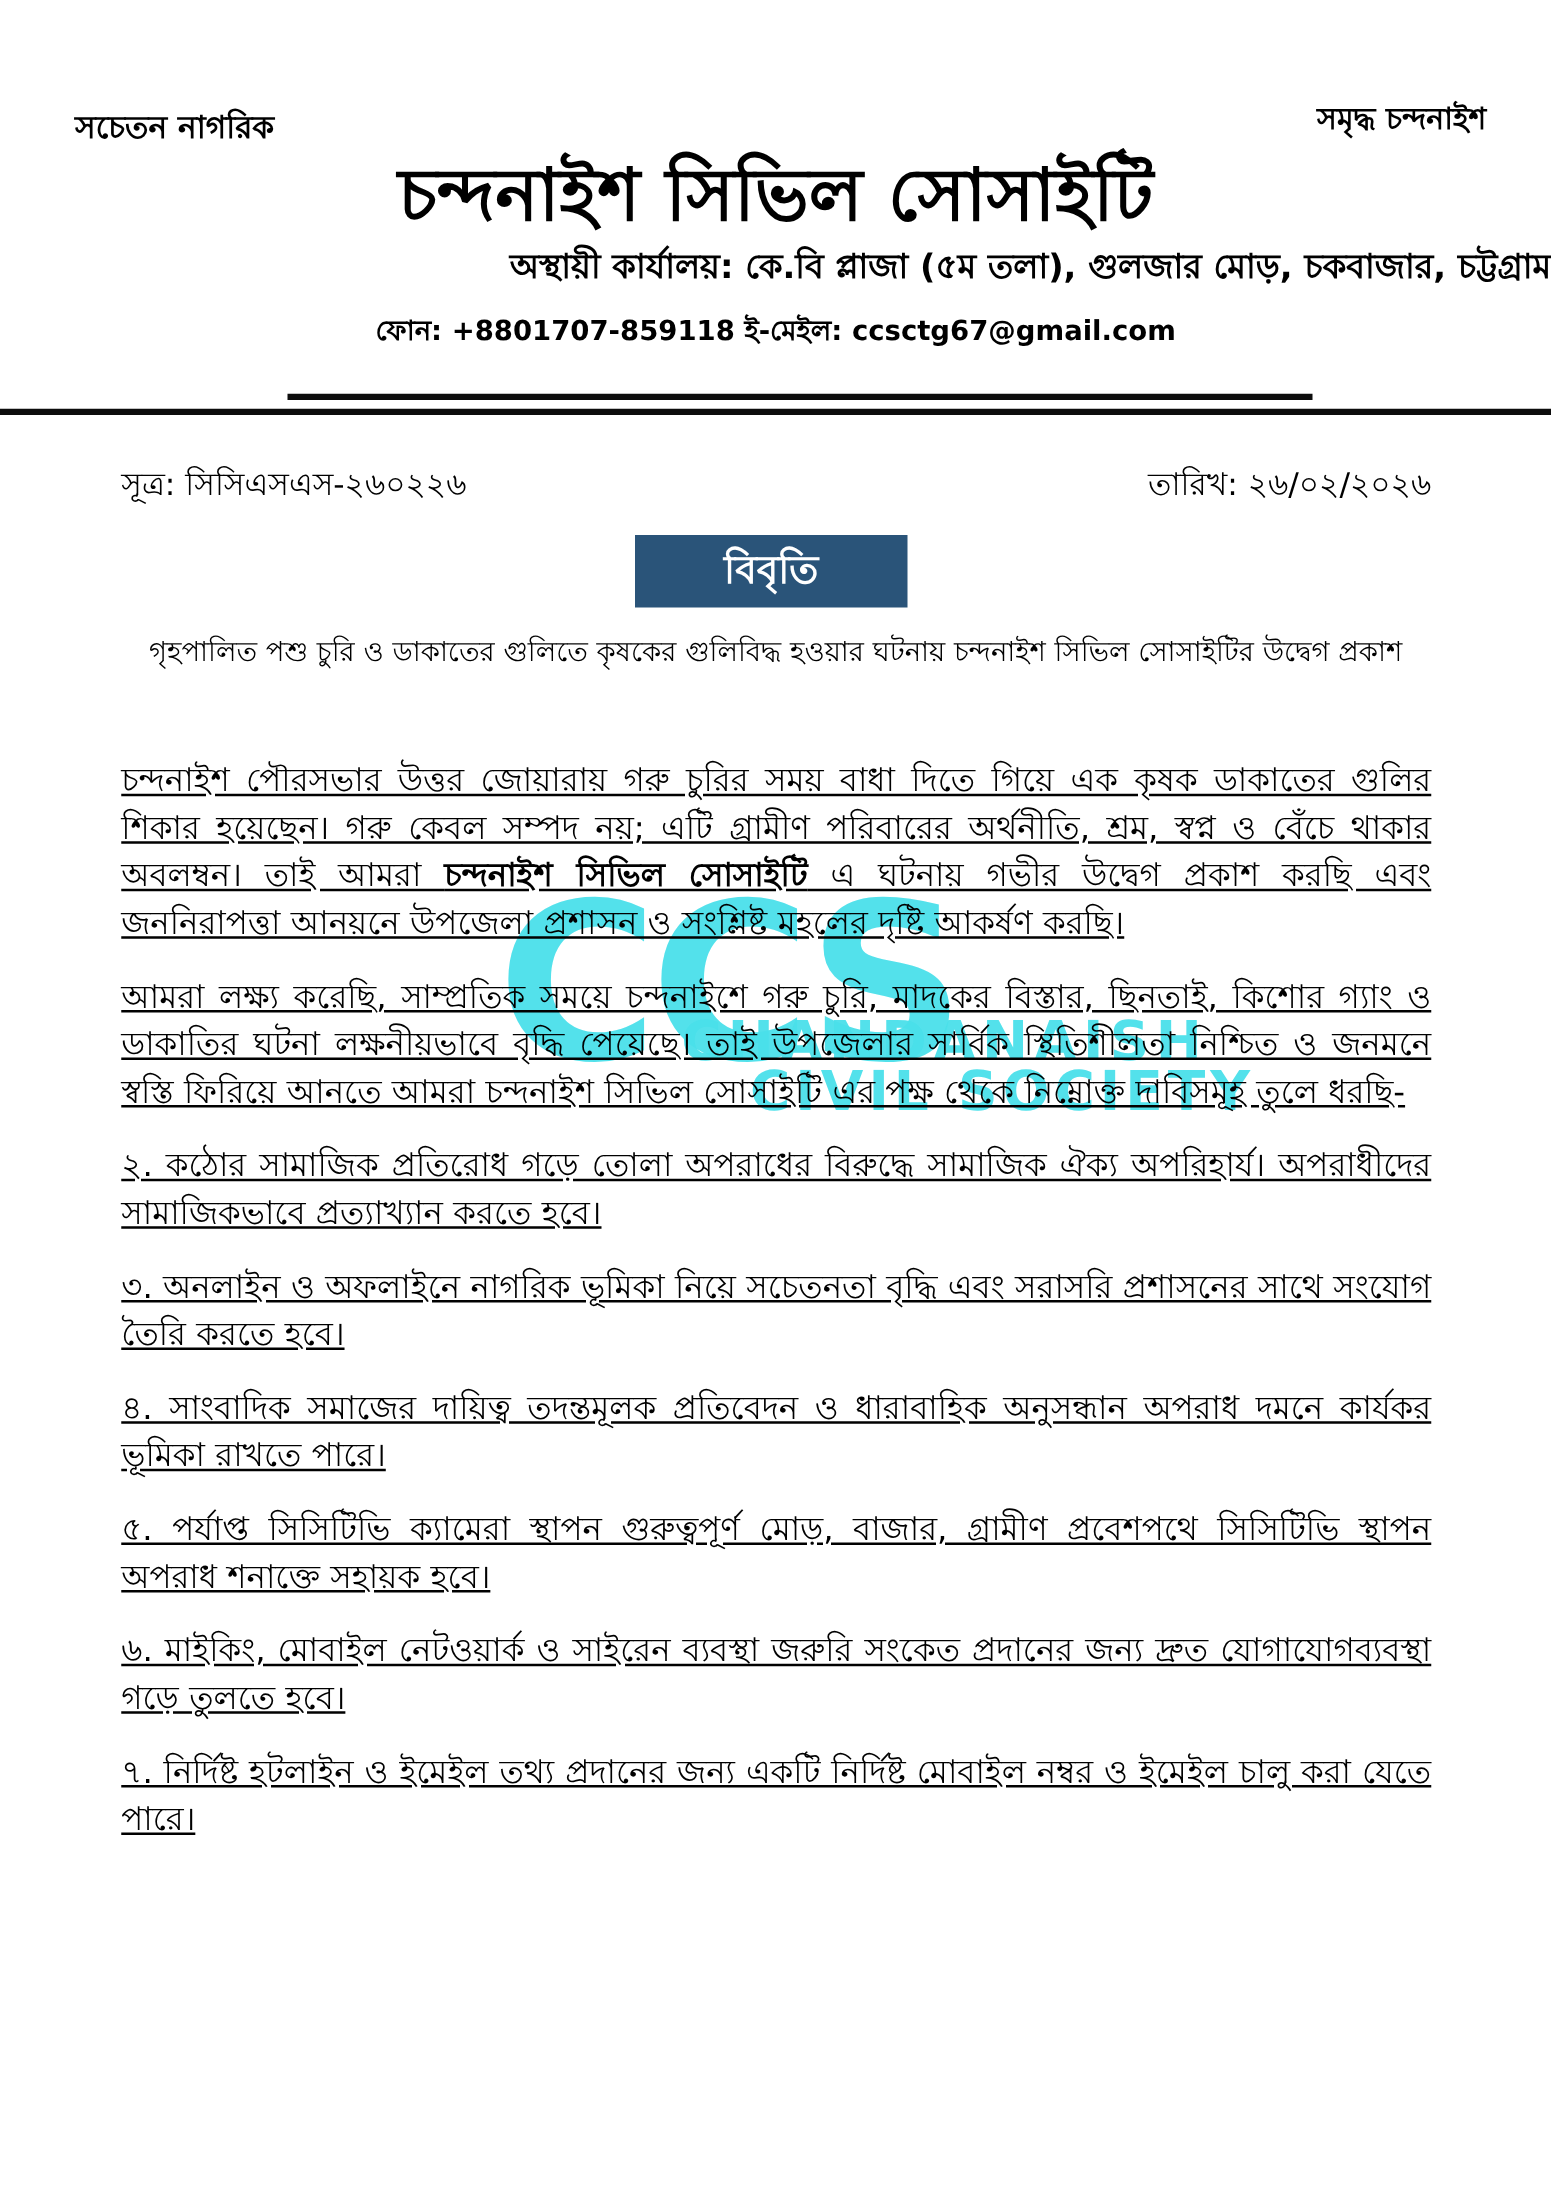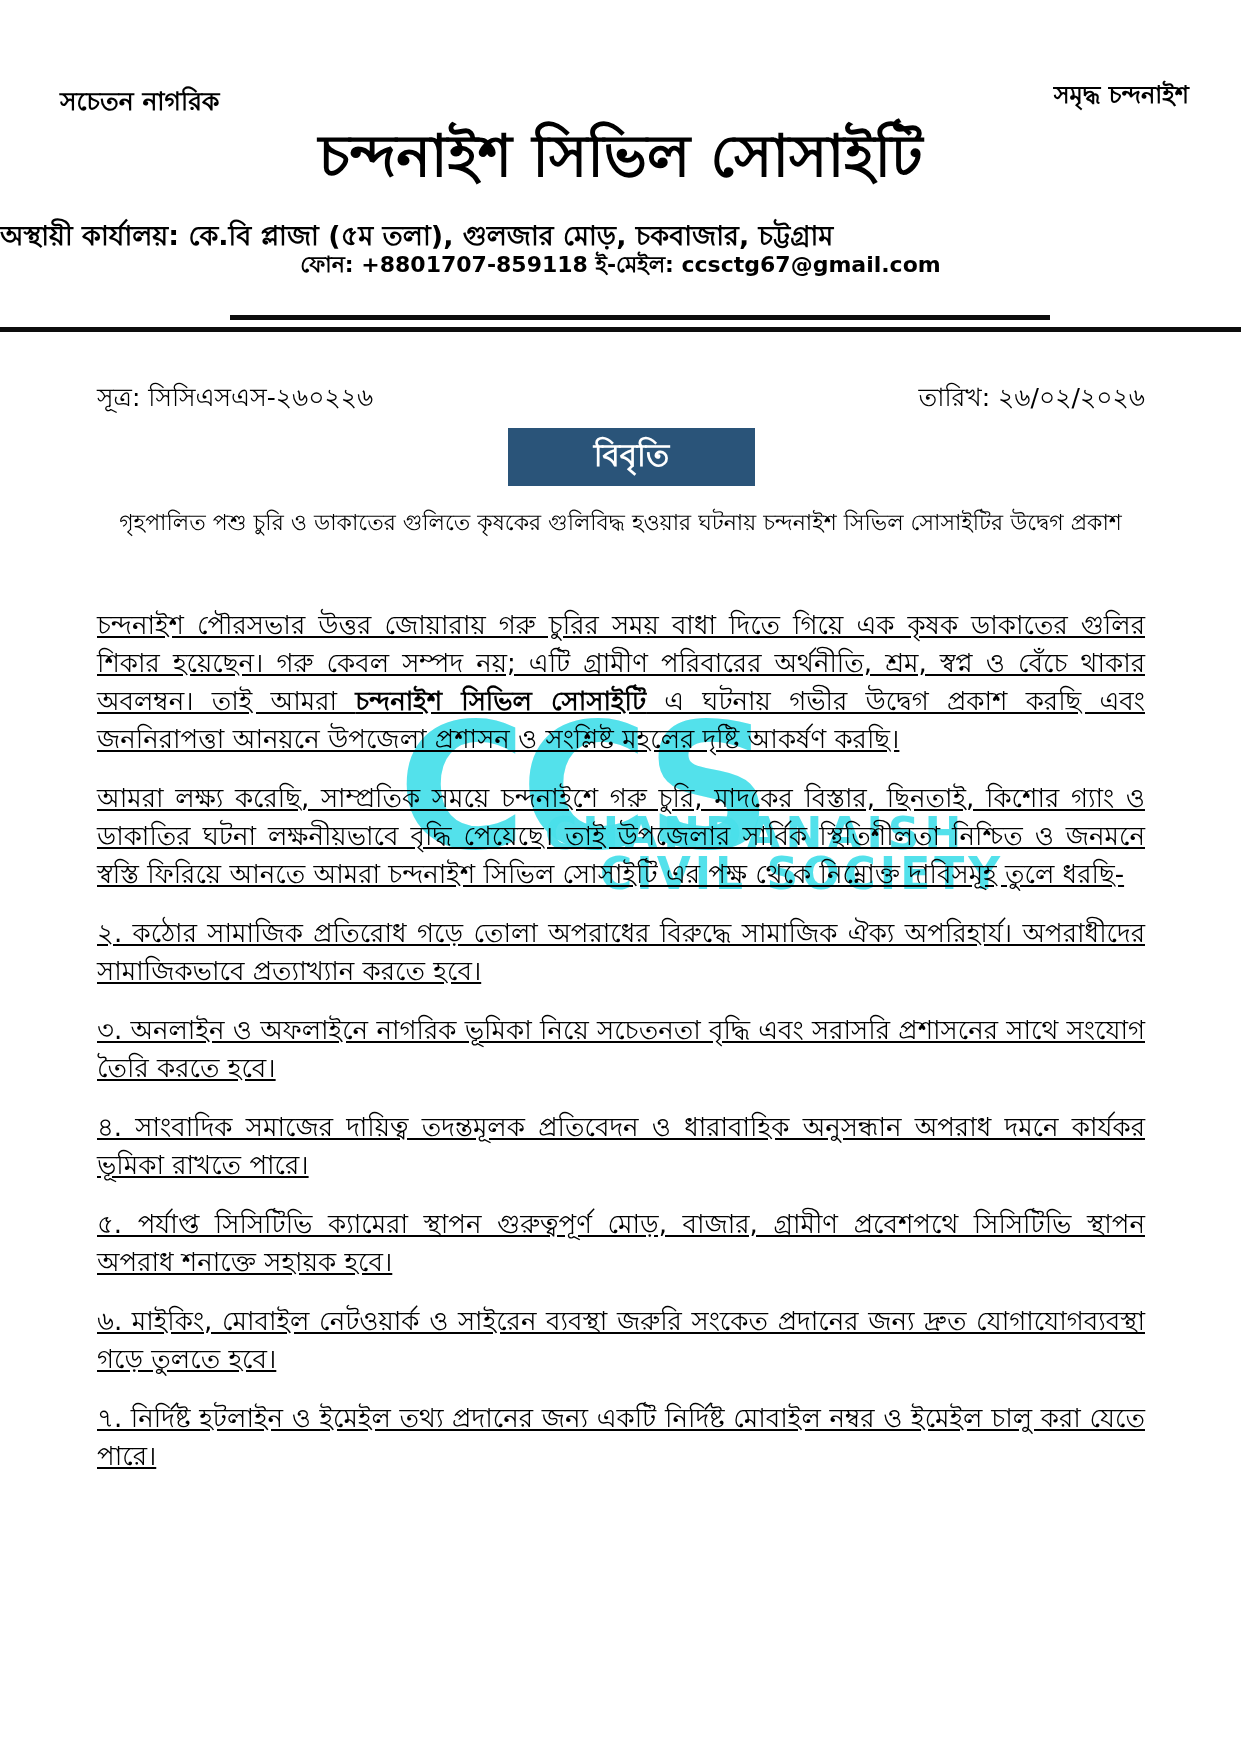--- a/index.html
+++ b/index.html
@@ -37,44 +37,44 @@
   }
   .slogan-right {
     position:absolute; top:76px; right:52px; z-index:2;
     font-size:24px; font-weight:bold; 
   }
   .org-name {
     position:absolute; top:116px; left:0; width:100%; z-index:2;
     text-align:center; font-size:58px; font-weight:bold; line-height:80px;
   }
   .org-address {
-    position:absolute; top:215px; left:0; width:100%; z-index:2;
-    text-align:left; font-size:27px; font-weight:bold;
+    position:absolute; top:192px; left:0; width:100%; z-index:2;
+    text-align:right; font-size:27px; font-weight:bold;
   }
   .org-contact {
     position:absolute; top:247px; left:0; width:100%; z-index:2;
     text-align:center; font-size:22px; font-weight:bold;
   }
   .rule-inset {
     position:absolute; top:315px; left:230px; width:820px; height:5px;
     background:#0d0d0d; z-index:2;
   }
   .rule-full {
     position:absolute; top:327px; left:0; width:1241px; height:5px;
     background:#0d0d0d; z-index:2;
   }
   
   .ref-row {
-    position:absolute; top:378px; left:97px; width:1048px; z-index:2;
+    position:absolute; top:368px; left:97px; width:1048px; z-index:2;
     display:flex; justify-content:space-between;
     font-size:25px;
   }
   
   .badge {
-    position:absolute; top:428px; left:508px; width:247px; height:58px; z-index:2;
+    position:absolute; top:428px; left:508px; width:218px; height:58px; z-index:2;
     display:flex; align-items:center; justify-content:center;
     color:#ffffff; font-size:31px; font-weight:bold;
   }
   .subject {
     position:absolute; top:506px; left:55px; width:1131px; z-index:2;
     text-align:center; font-size:22px; font-weight:normal; line-height:34px;
   }
   
   .body-flow {
     position:absolute; top:606px; left:97px; width:1048px; z-index:2;

